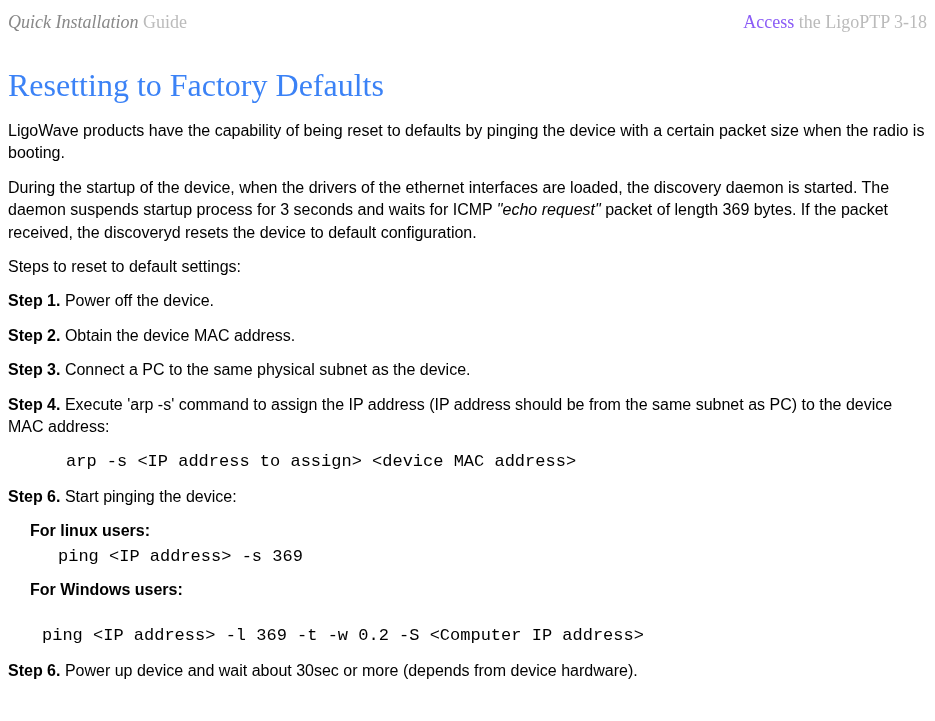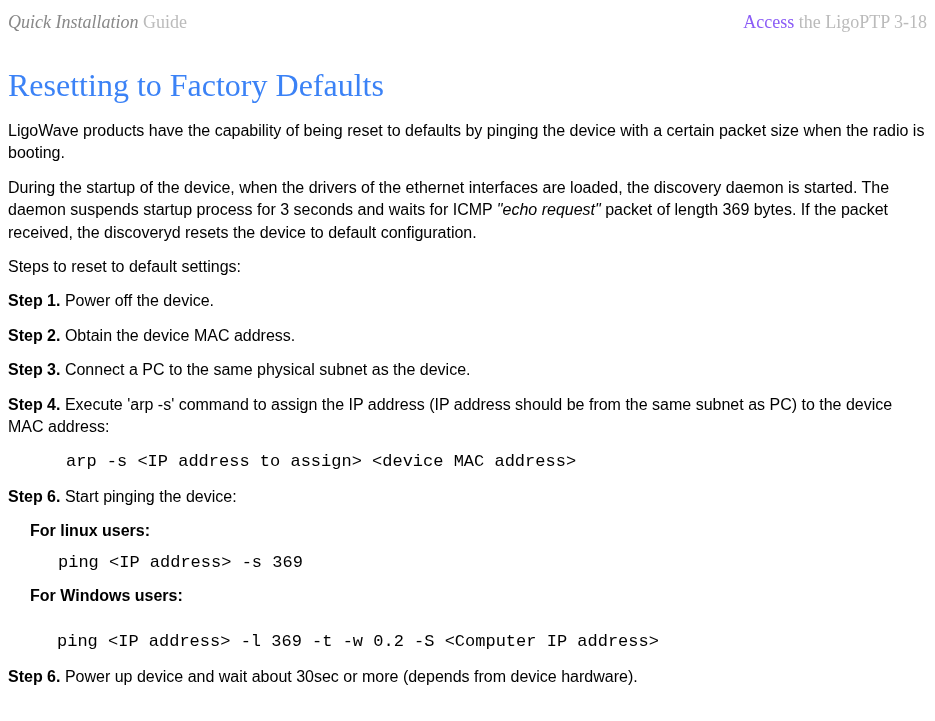--- a/index.html
+++ b/index.html
@@ -33,21 +33,21 @@
     p { margin: 0 0 12px 0; }
     .italic { font-style: italic; }
     .bold { font-weight: bold; }
     .code {
       font-family: "Courier New", Courier, monospace;
       font-size: 17px;
     }
     .indent1 { margin-left: 58px; }
     .indent2 { margin-left: 22px; }
     .step-line { margin-bottom: 12px; }
-    .tight { margin-bottom: 8px; }
+    .tight { margin-bottom: 2px; }
   </style>
 </head>
 <body>
 
 <div class="header">
   <div class="header-left">
     <span class="dark">Quick Installation</span><span class="light"> Guide</span>
   </div>
   <div class="header-right">
     <span class="dark">Access</span><span class="light"> the LigoPTP 3-18</span>
@@ -86,18 +86,18 @@
   <span class="bold">Step 6.</span><span> Start pinging the device:</span>
 </p>
 
 <div class="indent2">
   <div class="bold tight">For linux users:</div>
   <div class="code indent2" style="margin-left:28px; margin-bottom:10px;">ping &lt;IP address&gt; -s 369</div>
 </div>
 
 <div class="indent2">
   <div class="bold" style="margin-bottom:23px;">For Windows users:</div>
-  <div class="code indent2" style="margin-left:27px; margin-bottom:12px;">ping &lt;IP address&gt; -l 369 -t -w 0.2 -S &lt;Computer IP address&gt;</div>
+  <div class="code indent2" style="margin-left:12px; margin-bottom:12px;">ping &lt;IP address&gt; -l 369 -t -w 0.2 -S &lt;Computer IP address&gt;</div>
 </div>
 
 <p class="step-line">
   <span class="bold">Step 6.</span><span> Power up device and wait about 30sec or more (depends from device hardware).</span>
 </p>
 
 </body></html>

